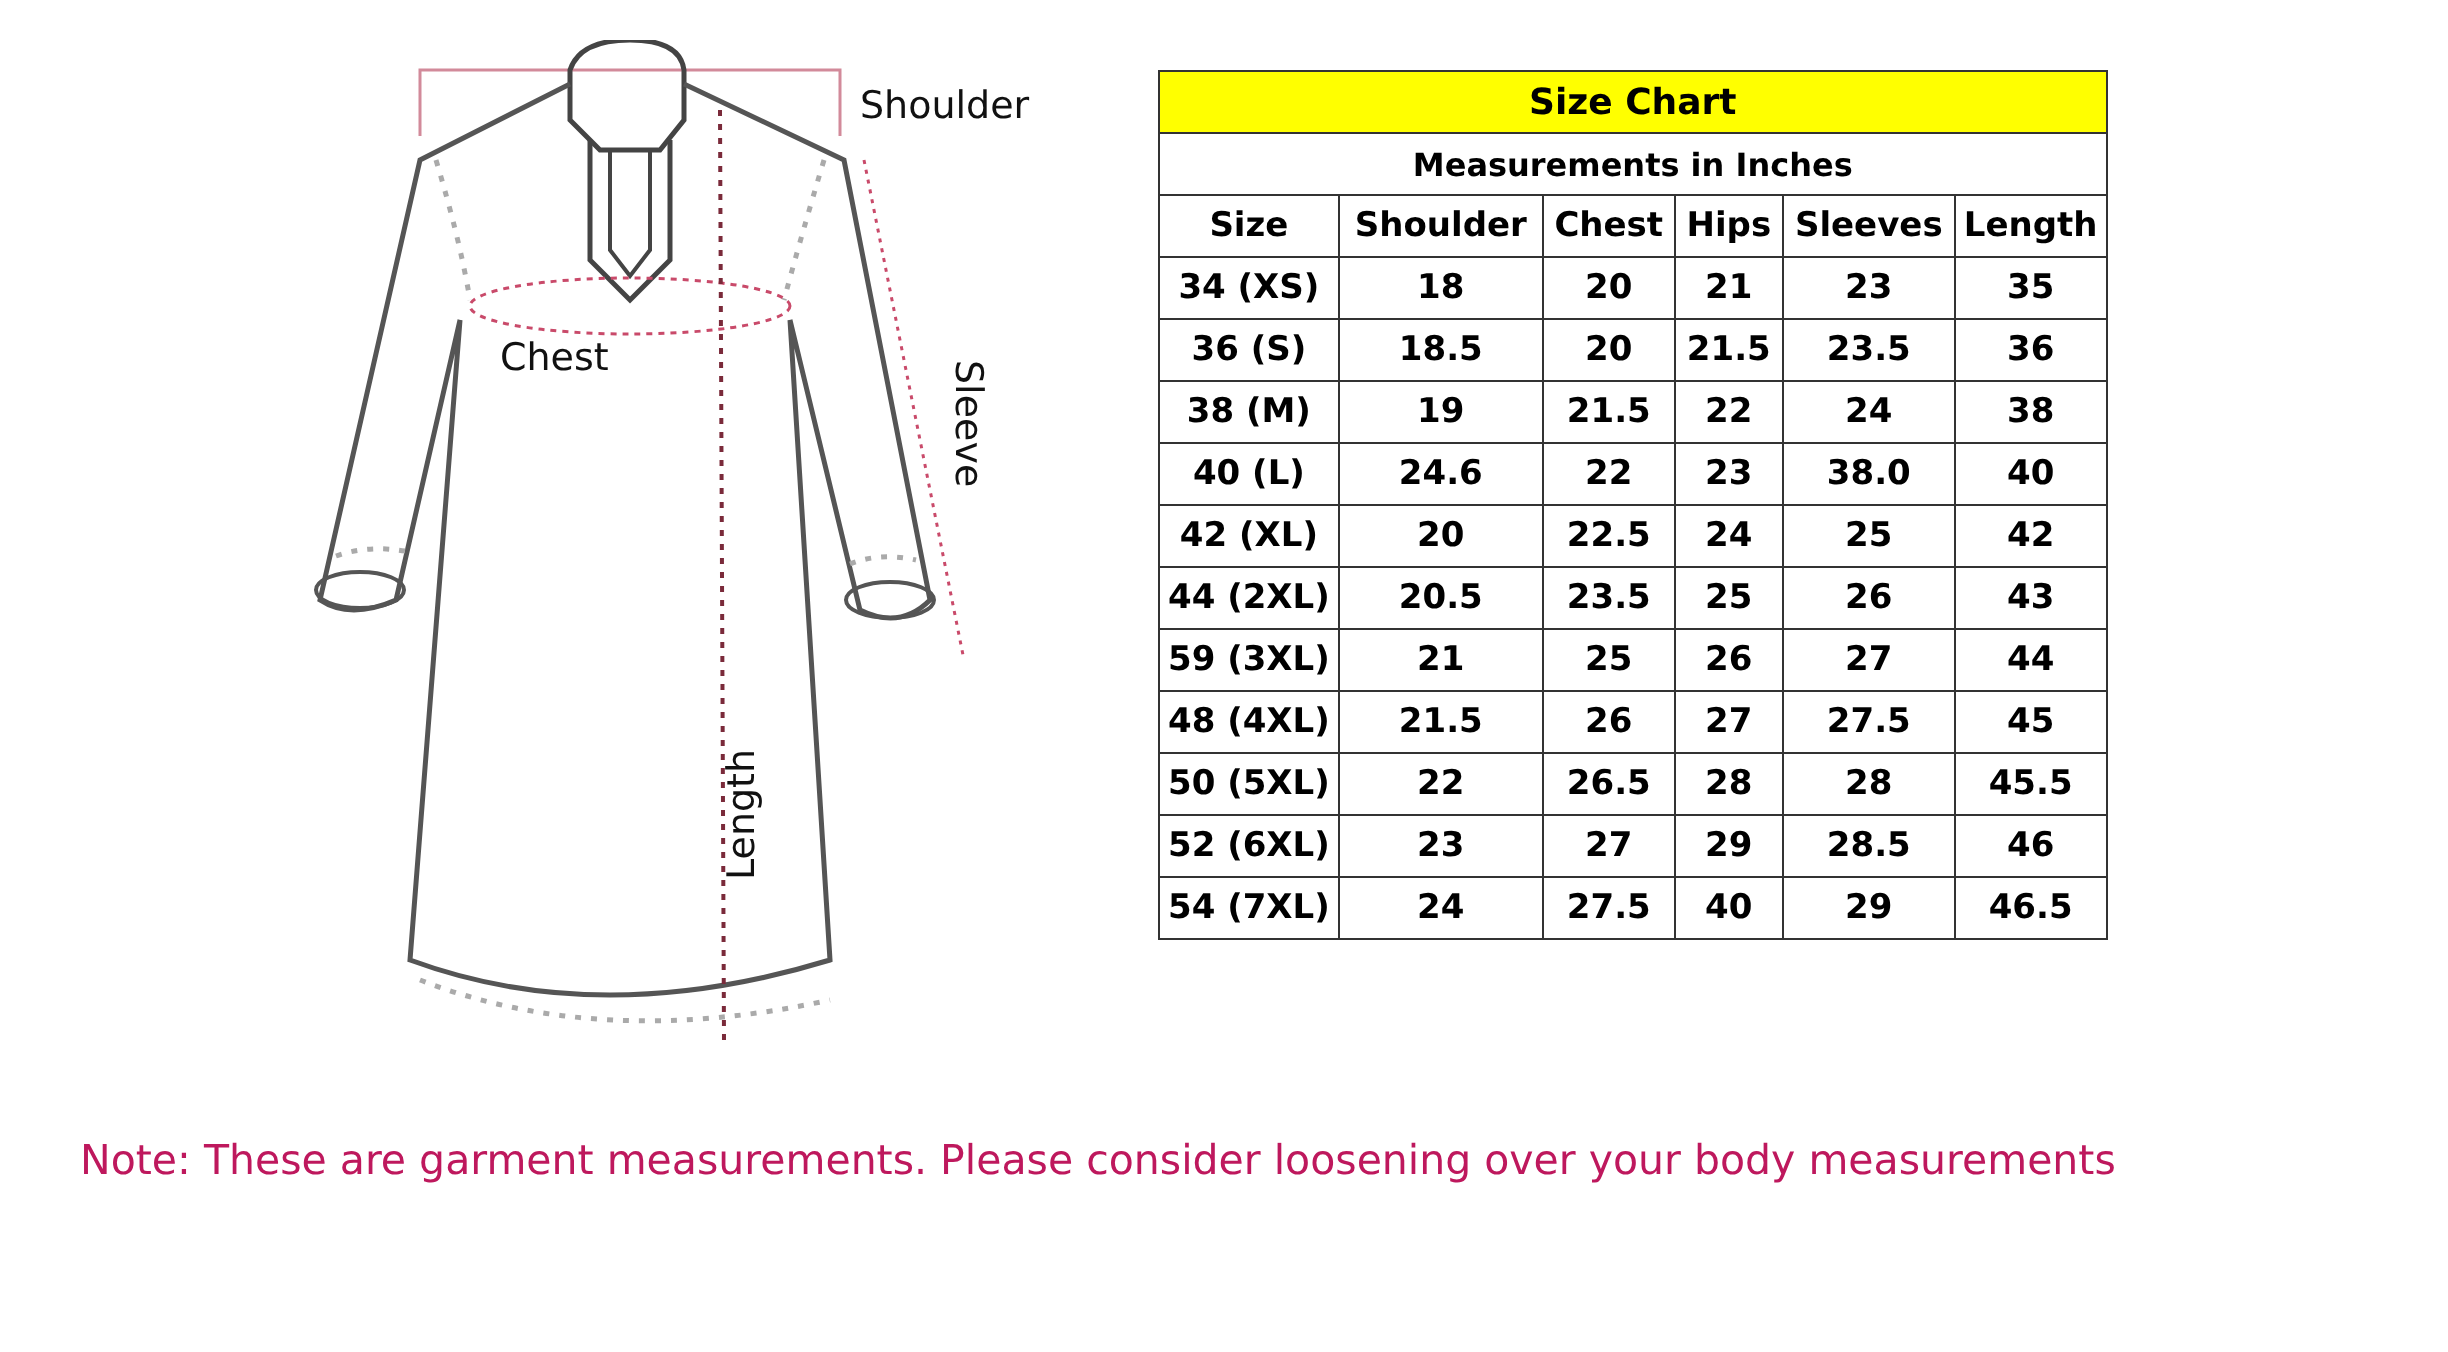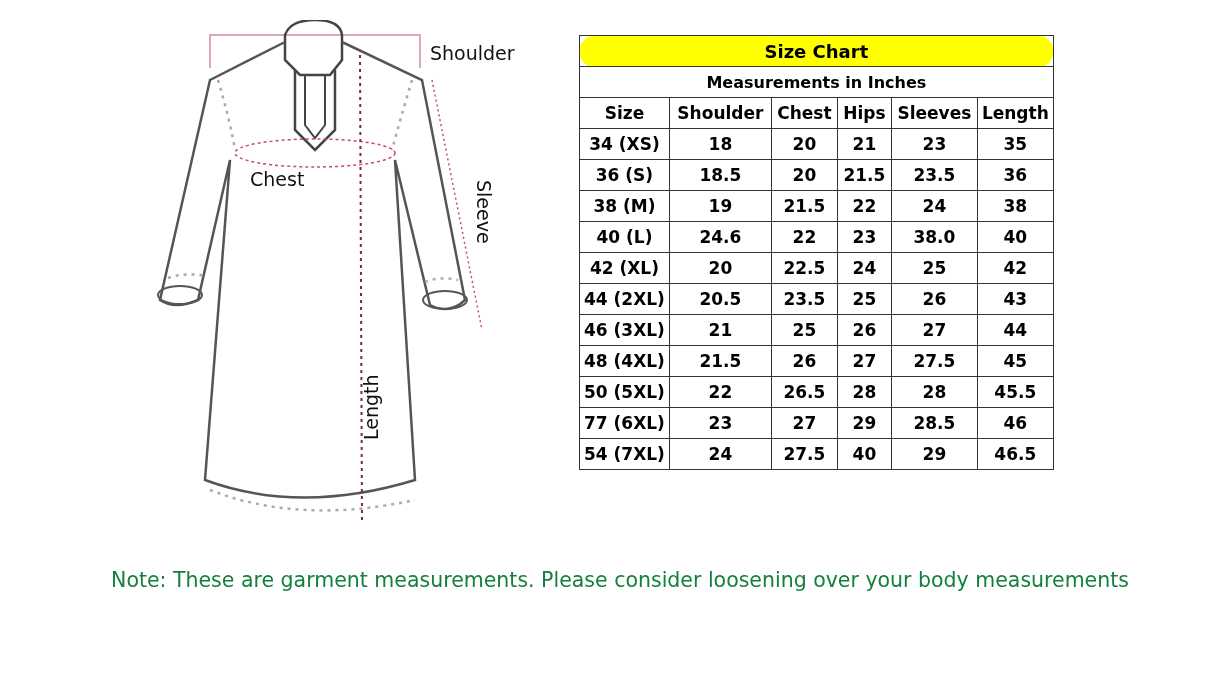--- a/index.html
+++ b/index.html
@@ -16,27 +16,27 @@
   .lbl-length { left: 210px; top: 420px; transform: rotate(-90deg); transform-origin: left top; }
 
   table.size-chart {
     position: absolute; left: 579px; top: 35px; border-collapse: collapse;
     font-family: "DejaVu Sans", sans-serif; font-weight: bold; font-size: 17px;
   }
   table.size-chart td, table.size-chart th {
     border: 1px solid #333; height: 30px; padding: 0 4px; text-align: center; white-space: nowrap;
     font-weight: bold;
   }
-  .title-row td { background: #ffff00; height: 29px; font-size: 18px; border-radius: 14px; }
+  .title-row td { background: #ffff00; height: 29px; font-size: 18px; }
   .sub-row td { height: 30px; font-size: 16px; }
   col.c0 { width: 86px; } col.c1 { width: 102px; } col.c2 { width: 66px; }
   col.c3 { width: 54px; } col.c4 { width: 86px; } col.c5 { width: 74px; }
   .note {
     position: absolute; left: 40px; top: 562px; width: 1160px;
-    font-family: "DejaVu Sans", sans-serif; font-size: 20.5px; line-height: 37px; text-align: center; color: #15803d;
+    font-family: "DejaVu Sans", sans-serif; font-size: 20.5px; line-height: 37px; text-align: left; color: #be185d;
   }
   .note span { display: block; }
 </style>
 </head>
 <body>
 
 <div class="diagram">
   <svg width="400" height="510" viewBox="0 0 400 510">
 
     <path d="M60 48 L60 15 L270 15 L270 48" fill="none" stroke="#d28a9a" stroke-width="1.5"></path>
@@ -135,21 +135,21 @@
       </tr>
       <tr>
         <td>44 (2XL)</td>
         <td>20.5</td>
         <td>23.5</td>
         <td>25</td>
         <td>26</td>
         <td>43</td>
       </tr>
       <tr>
-        <td>46 (3XL)</td>
+        <td>59 (3XL)</td>
         <td>21</td>
         <td>25</td>
         <td>26</td>
         <td>27</td>
         <td>44</td>
       </tr>
       <tr>
         <td>48 (4XL)</td>
         <td>21.5</td>
         <td>26</td>
@@ -159,21 +159,21 @@
       </tr>
       <tr>
         <td>50 (5XL)</td>
         <td>22</td>
         <td>26.5</td>
         <td>28</td>
         <td>28</td>
         <td>45.5</td>
       </tr>
       <tr>
-        <td>77 (6XL)</td>
+        <td>52 (6XL)</td>
         <td>23</td>
         <td>27</td>
         <td>29</td>
         <td>28.5</td>
         <td>46</td>
       </tr>
       <tr>
         <td>54 (7XL)</td>
         <td>24</td>
         <td>27.5</td>

